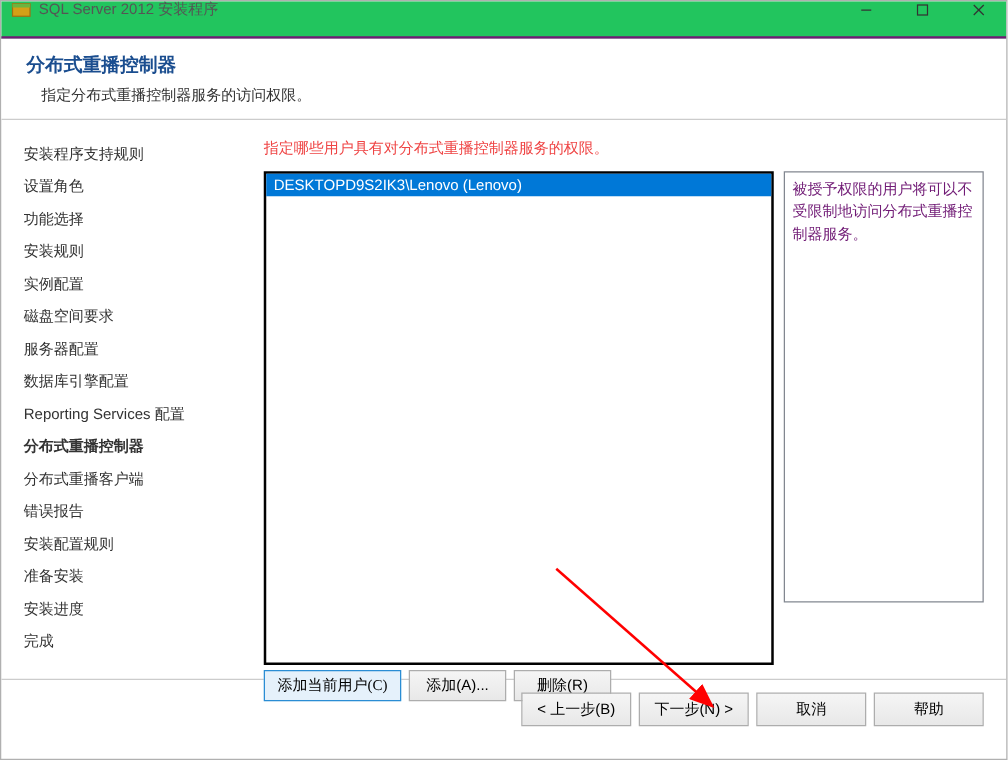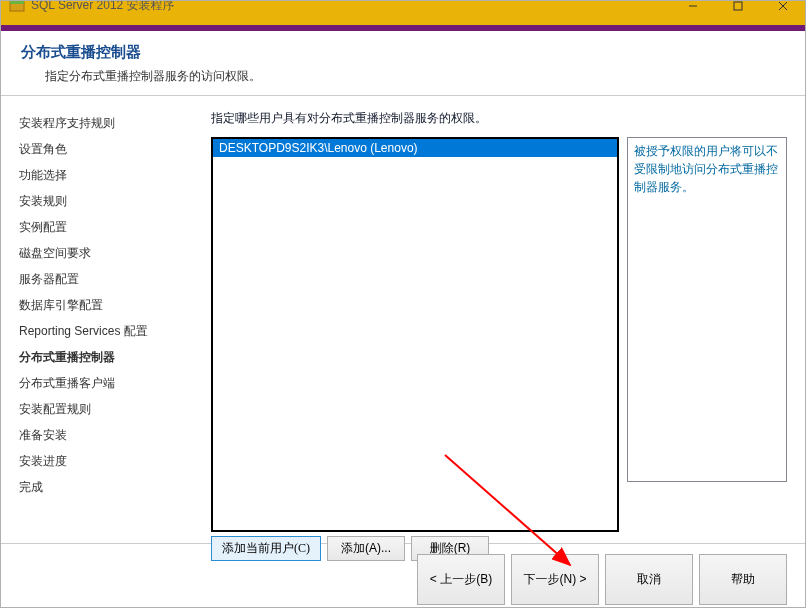--- a/index.html
+++ b/index.html
@@ -1,39 +1,39 @@
 <!DOCTYPE html>
 <html><head>
   <meta charset="utf-8">
   <style>
     * { margin: 0; padding: 0; box-sizing: border-box; font-family: "Microsoft YaHei", "Segoe UI", sans-serif; }
     body { width: 806px; height: 608px; background: #fff; border: 1px solid #b0b0b0; overflow: hidden; }
-    .titlebar { height: 30px; display: flex; align-items: center; padding: 0 0 15px 8px; background: #eab308; border-bottom: 6px solid #701a75; }
+    .titlebar { height: 30px; display: flex; align-items: center; padding: 0 0 15px 8px; background: #22c55e; border-bottom: 2px solid #701a75; }
     .titlebar-icon { width: 16px; height: 16px; margin-right: 6px; }
     .titlebar-title { font-size: 12px; color: #555; flex: 1; }
     .win-controls { display: flex; }
     .win-btn { width: 45px; height: 29px; display: flex; align-items: center; justify-content: center; font-size: 11px; color: #666; }
     .header-section { padding: 12px 20px 10px 20px; background: #fff; border-bottom: 1px solid #ccc; }
     .header-title { font-size: 15px; font-weight: bold; color: #1a4d8f; margin-bottom: 6px; }
-    .header-subtitle { font-size: 12px; color: #333; margin-left: 24px; }
+    .header-subtitle { font-size: 12px; color: #333; margin-left: 12px; }
     .content-area { display: flex; height: 447px; }
     .sidebar { width: 200px; padding: 14px 8px 8px 18px; border-right: none; }
     .sidebar-item { font-size: 12px; color: #333; padding: 4px 0; line-height: 1.5; cursor: default; }
     .sidebar-item.active { font-weight: bold; }
     .main-panel { flex: 1; padding: 14px 18px 8px 10px; display: flex; flex-direction: column; }
-    .main-label { font-size: 12px; color: #0f172a; margin-bottom: 10px; }
+    .main-label { font-size: 12px; color: #ef4444; margin-bottom: 10px; }
     .list-row { display: flex; gap: 8px; flex: 1; }
     .user-list { flex: 1; border: 2px solid #000000; background: #fff; height: 395px; }
     .user-list-item { background: #0078d7; color: #fff; font-size: 12px; padding: 2px 6px; }
-    .info-box { width: 160px; border: 1px solid #828790; background: #fff; height: 345px; font-size: 12px; padding: 4px 6px; color: #0369a1; line-height: 1.5; }
+    .info-box { width: 160px; border: 1px solid #828790; background: #fff; height: 345px; font-size: 12px; padding: 4px 6px; color: #701a75; line-height: 1.5; }
     .list-buttons { display: flex; gap: 6px; margin-top: 4px; }
     .list-btn { font-size: 12px; padding: 3px 10px; border: 1px solid #adadad; background: linear-gradient(#f5f5f5,#e8e8e8); cursor: pointer; min-width: 78px; }
     .list-btn.primary { border: 1px solid #2a8dd4; background: #e5f1fb; font-family: Liberation Serif, serif; }
     .footer { border-top: 1px solid #ccc; padding: 10px 18px; display: flex; justify-content: flex-end; gap: 6px; }
-    .footer-btn { font-size: 12px; padding: 16px 8px; border: 1px solid #adadad; background: linear-gradient(#f5f5f5,#e8e8e8); cursor: pointer; min-width: 88px; text-align: center; }
+    .footer-btn { font-size: 12px; padding: 4px 8px; border: 1px solid #adadad; background: linear-gradient(#f5f5f5,#e8e8e8); cursor: pointer; min-width: 88px; text-align: center; }
     .arrow-overlay { position: absolute; pointer-events: none; }
   </style>
 </head>
 <body>
 
 <div class="titlebar">
   <svg class="titlebar-icon" viewBox="0 0 16 16">
     <rect x="1" y="3" width="14" height="10" fill="#d4a017" stroke="#a07010"></rect>
     <rect x="1" y="3" width="14" height="3" fill="#6db33f"></rect>
   </svg>
@@ -69,20 +69,21 @@
       <div class="sidebar-item">设置角色</div>
       <div class="sidebar-item">功能选择</div>
       <div class="sidebar-item">安装规则</div>
       <div class="sidebar-item">实例配置</div>
       <div class="sidebar-item">磁盘空间要求</div>
       <div class="sidebar-item">服务器配置</div>
       <div class="sidebar-item">数据库引擎配置</div>
       <div class="sidebar-item">Reporting Services 配置</div>
       <div class="sidebar-item active">分布式重播控制器</div>
       <div class="sidebar-item">分布式重播客户端</div>
+      <div class="sidebar-item">错误报告</div>
       <div class="sidebar-item">安装配置规则</div>
       <div class="sidebar-item">准备安装</div>
       <div class="sidebar-item">安装进度</div>
       <div class="sidebar-item">完成</div>
     </div>
   <div class="main-panel">
     <div class="main-label">指定哪些用户具有对分布式重播控制器服务的权限。</div>
     <div class="list-row">
       <div class="user-list" id="userlist">
           <div class="user-list-item">DESKTOPD9S2IK3\Lenovo (Lenovo)</div>

